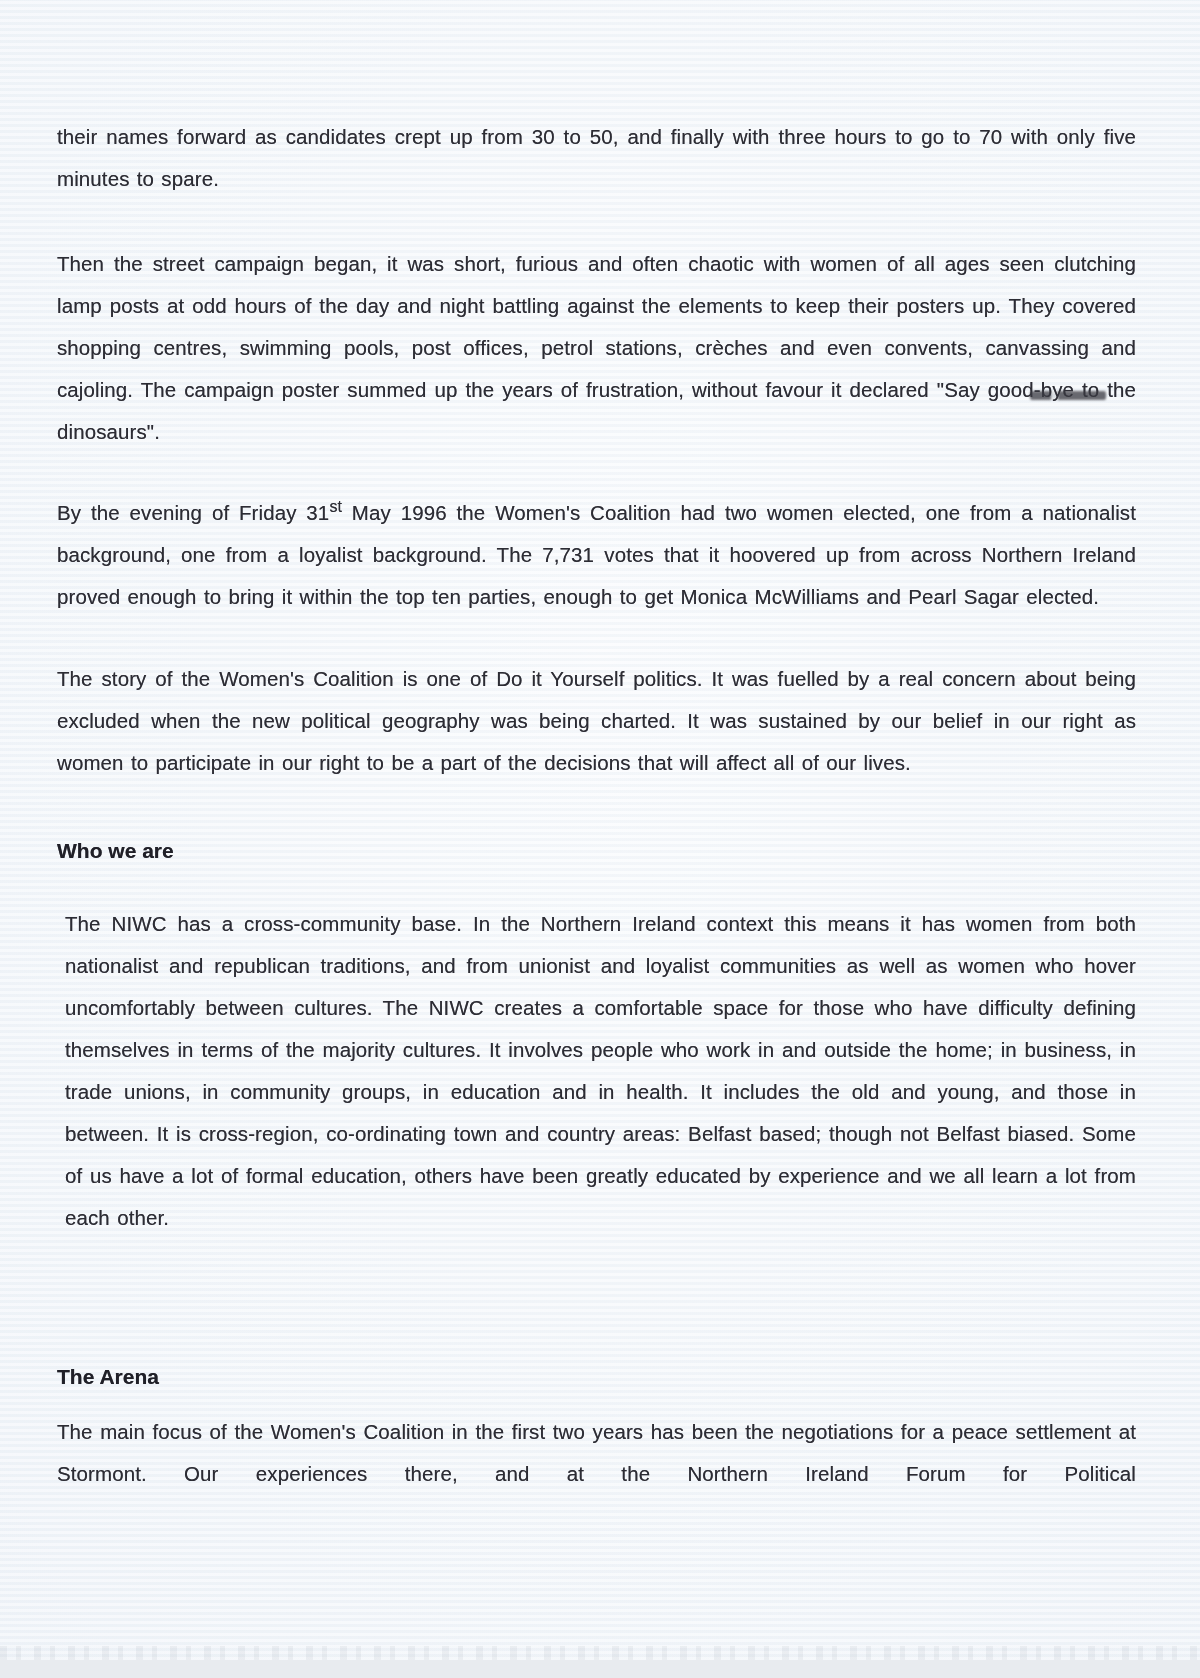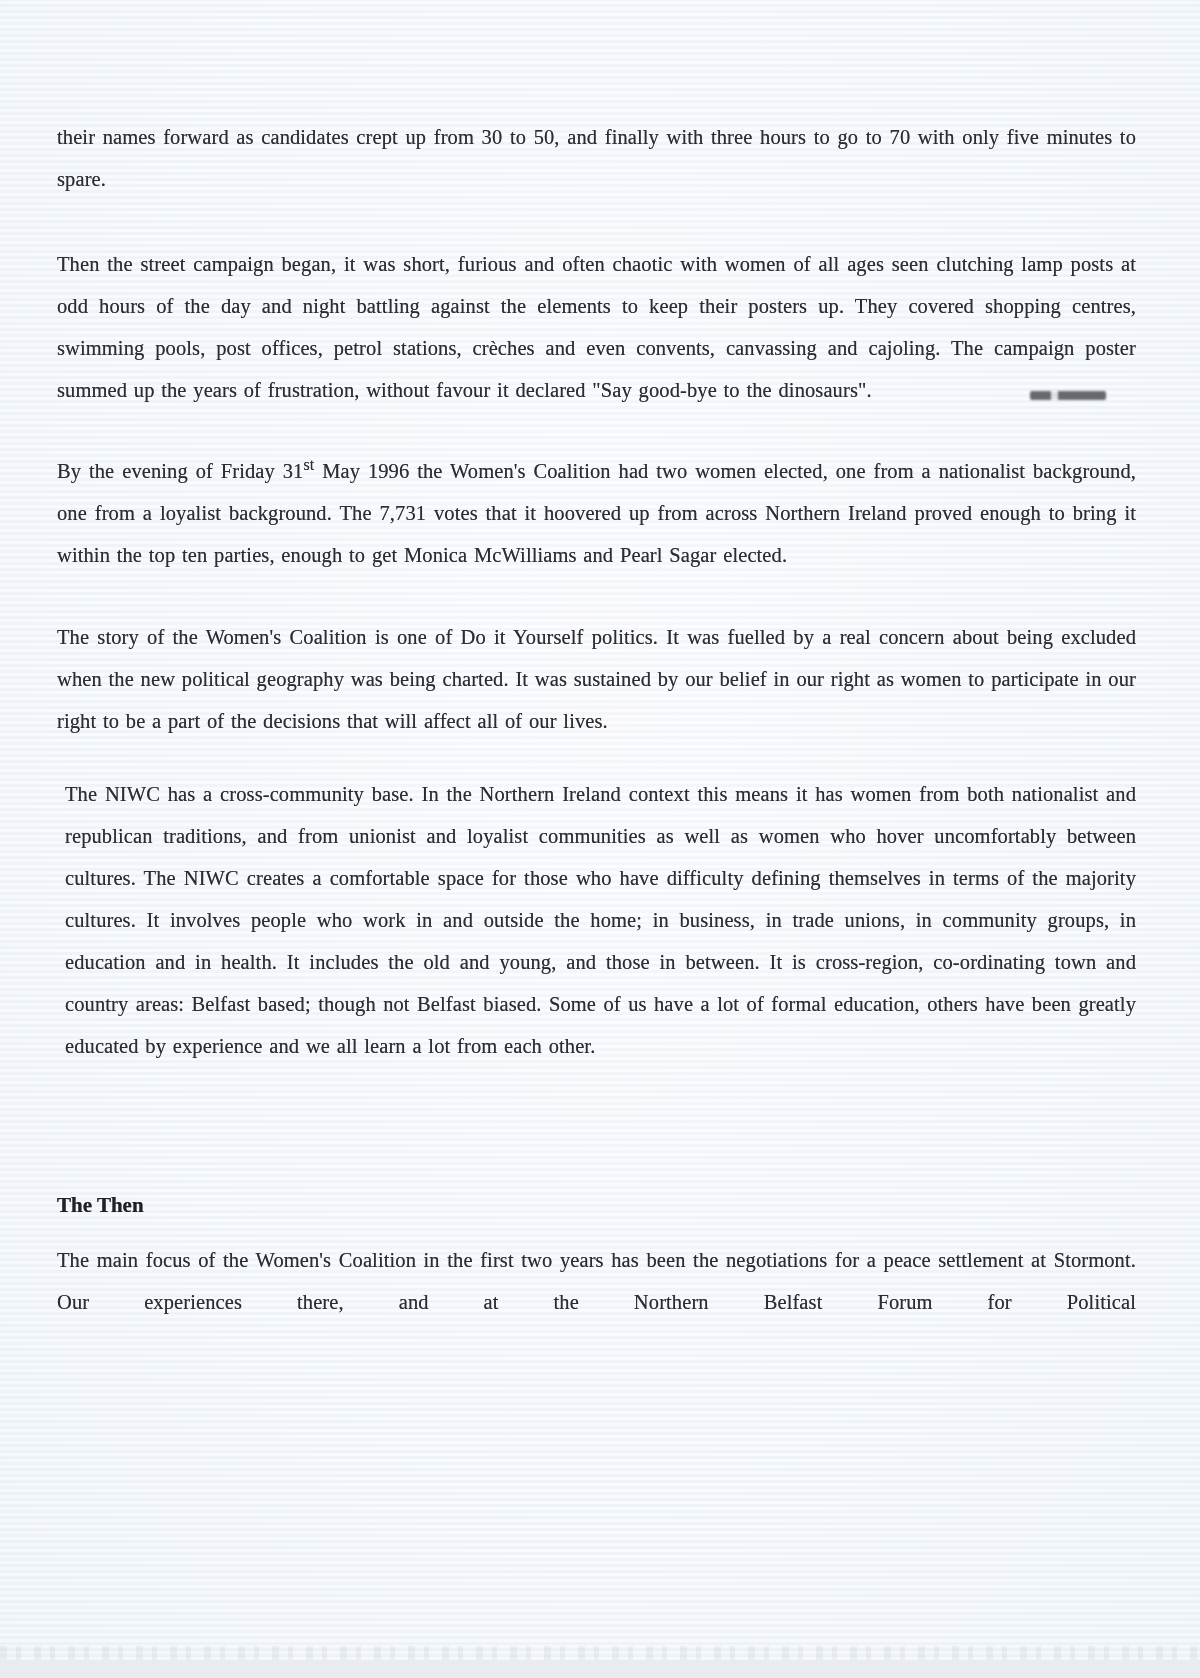--- a/index.html
+++ b/index.html
@@ -12,21 +12,21 @@
     width: 1200px;
     height: 1660px;
     margin: 0 auto;
     box-sizing: border-box;
     padding: 116px 64px 0 57px;
     background-color: #f4f7fb;
     background-image:
       repeating-linear-gradient(0deg, rgba(255,255,255,0.35) 0 3px, rgba(226,233,240,0.25) 3px 6px),
       radial-gradient(ellipse at 50% 40%, rgba(255,255,255,0.5) 0%, rgba(234,240,246,0.4) 100%);
     overflow: hidden;
-    font-family: Liberation Serif, serif;
+    font-family: Liberation Sans, sans-serif;
     color: #2c2c34;
   }
   .para {
     margin: 0;
     font-size: 20.5px;
     line-height: 42px;
     text-align: justify;
     letter-spacing: 0.1px;
     word-spacing: 1.5px;
     text-shadow: 0 0 0.6px rgba(40,40,48,0.6);
@@ -83,23 +83,24 @@
 <div class="page">
 
   <p class="para">their names forward as candidates crept up from 30 to 50, and finally with three hours to go to 70 with only five minutes to spare.</p>
 
   <p class="para mt-p2">Then the street campaign began, it was short, furious and often chaotic with women of all ages seen clutching lamp posts at odd hours of the day and night battling against the elements to keep their posters up.  They covered shopping centres, swimming pools, post offices, petrol stations, crèches and even convents, canvassing and cajoling.  The campaign poster summed up the years of frustration, without favour it declared "Say good-bye to the dinosaurs".</p>
 
   <p class="para mt-p3"><span>By the evening of Friday 31</span><span class="sup">st</span><span> May 1996 the Women's Coalition had two women elected, one from a nationalist background, one from a loyalist background.  The 7,731 votes that it hoovered up from across Northern Ireland proved enough to bring it within the top ten parties, enough to get Monica McWilliams and Pearl Sagar elected.</span></p>
 
   <p class="para mt-p4">The story of the Women's Coalition is one of Do it Yourself politics.  It was fuelled by a real concern about being excluded when the new political geography was being charted.  It was sustained by our belief in our right as women to participate in our right to be a part of the decisions that will affect all of our lives.</p>
 
+  <h3 class="heading mt-h1">Who we are</h3>
 
   <p class="para mt-p5">The NIWC has a cross-community base.  In the Northern Ireland context this means it has women from both nationalist and republican traditions, and from unionist and loyalist communities as well as women who hover uncomfortably between cultures.  The NIWC creates a comfortable space for those who have difficulty defining themselves in terms of the majority cultures.  It involves people who work in and outside the home; in business, in trade unions, in community groups, in education and in health.  It includes the old and young, and those in between.  It is cross-region, co-ordinating town and country areas: Belfast based; though not Belfast biased.  Some of us have a lot of formal education, others have been greatly educated by experience and we all learn a lot from each other.</p>
 
-  <h3 class="heading mt-h2">The Then</h3>
+  <h3 class="heading mt-h2">The Arena</h3>
 
-  <p class="para mt-p6 justify-last">The main focus of the Women's Coalition in the first two years has been the negotiations for a peace settlement at Stormont.  Our experiences there, and at the Northern Belfast Forum for Political</p>
+  <p class="para mt-p6 justify-last">The main focus of the Women's Coalition in the first two years has been the negotiations for a peace settlement at Stormont.  Our experiences there, and at the Northern Ireland Forum for Political</p>
 
   <div class="smudge"></div>
   <div class="bottom-noise"></div>
 
 </div>
 
 </body></html>

